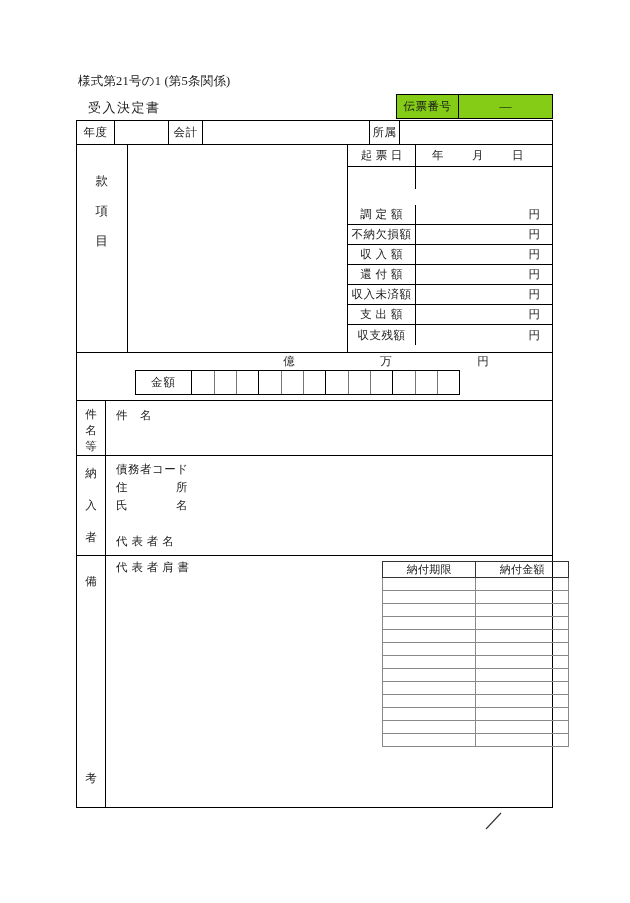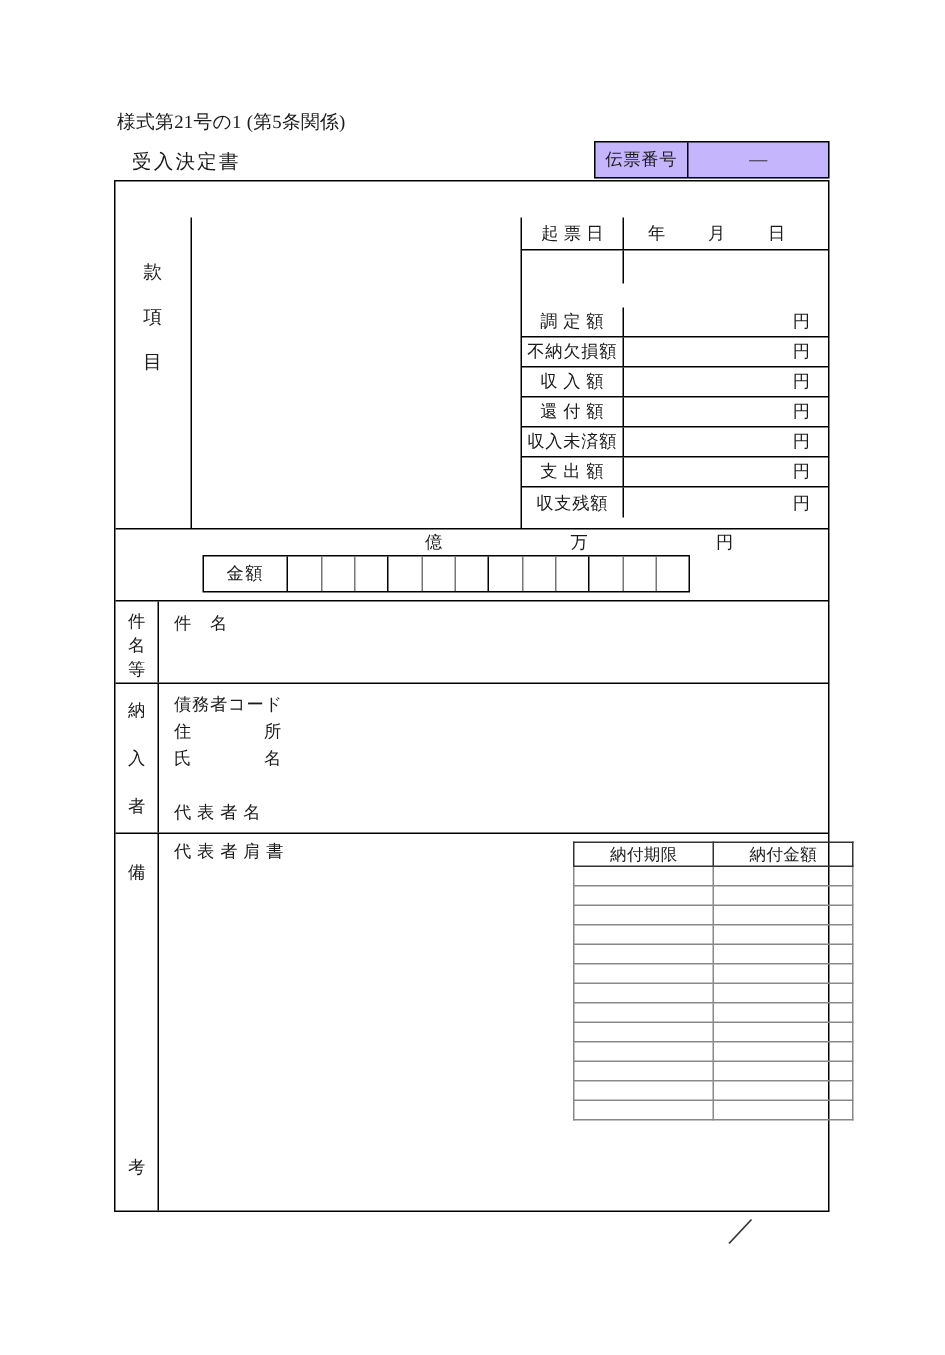--- a/index.html
+++ b/index.html
@@ -44,21 +44,21 @@
   
   .slip-box {
     position: absolute;
     left: 396px;
     top: 94px;
     width: 157px;
     height: 25px;
     border: 1.6px solid #000;
     box-sizing: border-box;
     display: flex;
-    background: #c4b5fd;
+    background: #84cc16;
     z-index: 4;
   }
   .slip-label {
     width: 62px;
     border-right: 1.3px solid #000;
     display: flex;
     align-items: center;
     justify-content: center;
     font-size: 11.5px;
     letter-spacing: 0.5px;
@@ -326,20 +326,28 @@
 
   <div class="doc-title">受入決定書</div>
 
   <div class="slip-box">
     <div class="slip-label">伝票番号</div>
     <div class="slip-value">—</div>
   </div>
 
   <div class="frame">
 
+    <div class="row-head">
+      <div class="cellbox c-nendo">年度</div>
+      <div class="cellbox c-nendo-v"></div>
+      <div class="cellbox c-kaikei">会計</div>
+      <div class="cellbox c-kaikei-v"></div>
+      <div class="cellbox c-shozoku">所属</div>
+      <div class="cellbox c-shozoku-v"></div>
+    </div>
 
     <div class="band2">
 
       <div class="kkm-label">
         <span>款</span>
         <span>項</span>
         <span>目</span>
       </div>
 
       <div class="kkm-free"></div>

